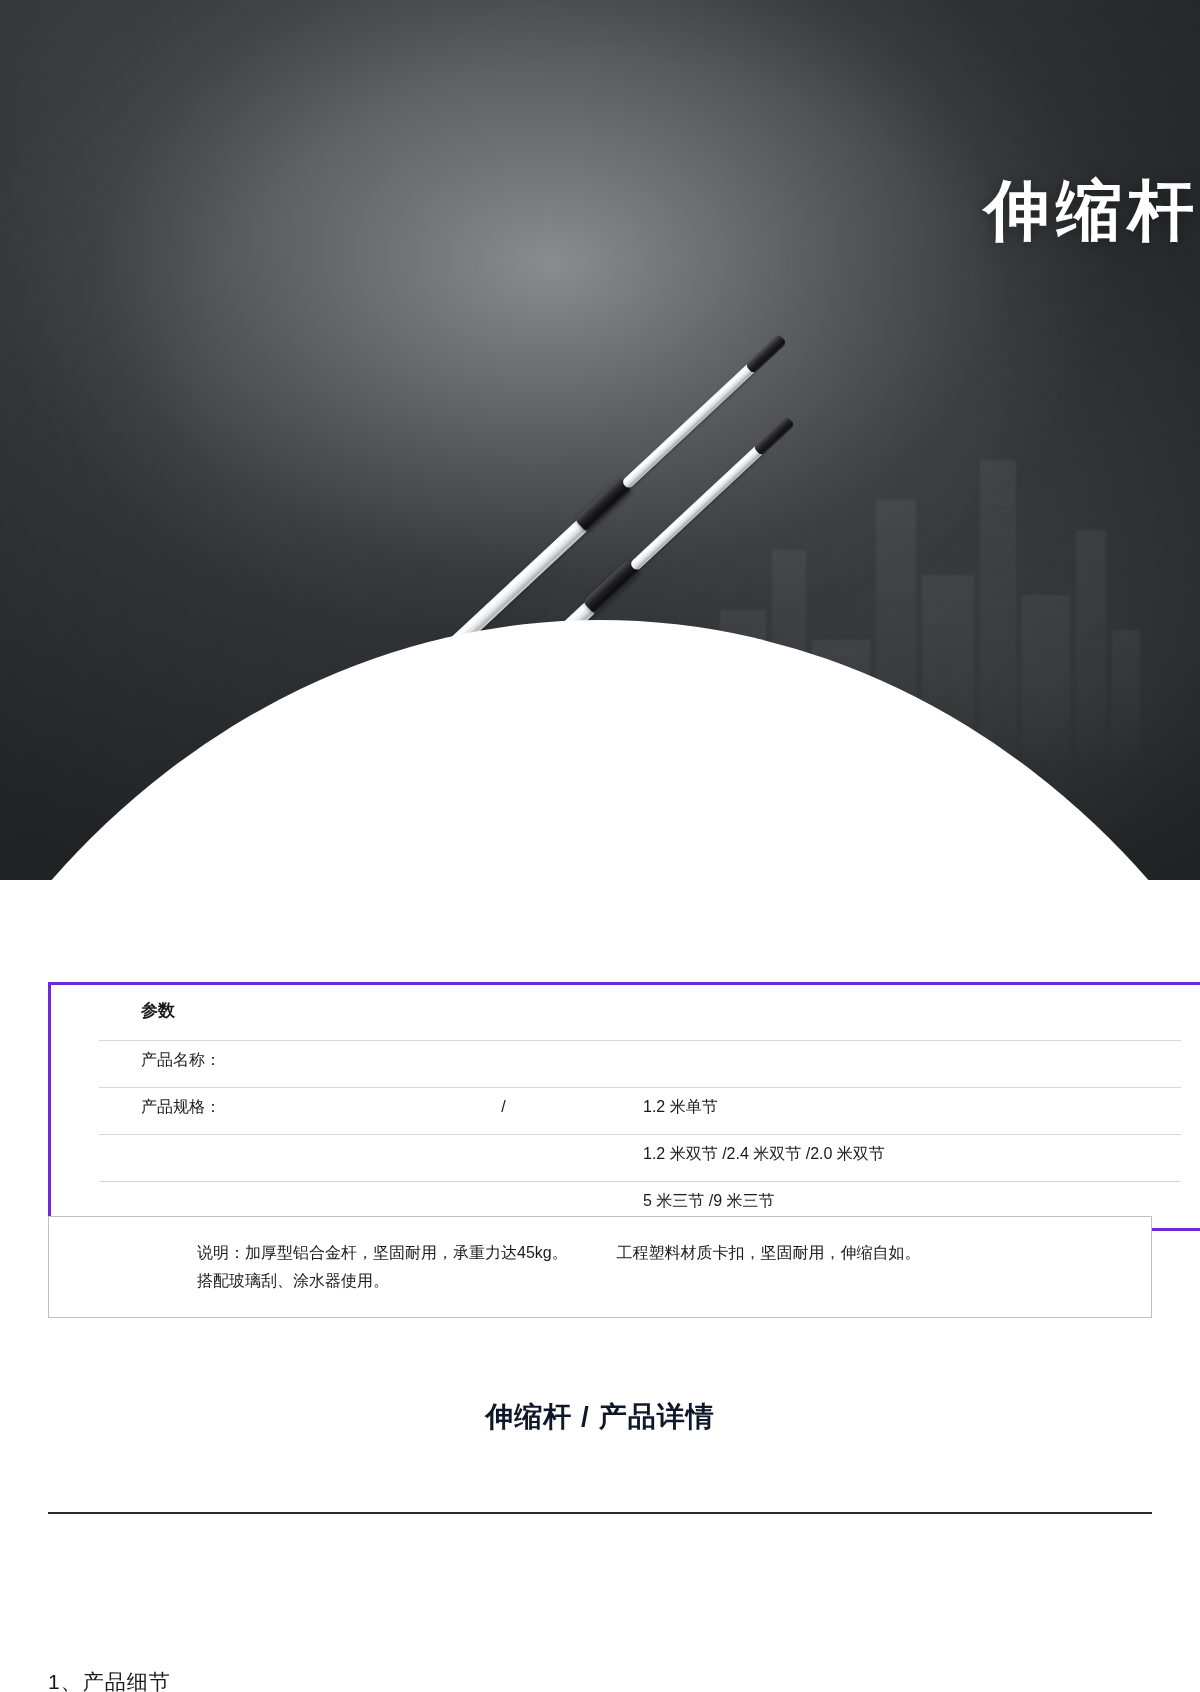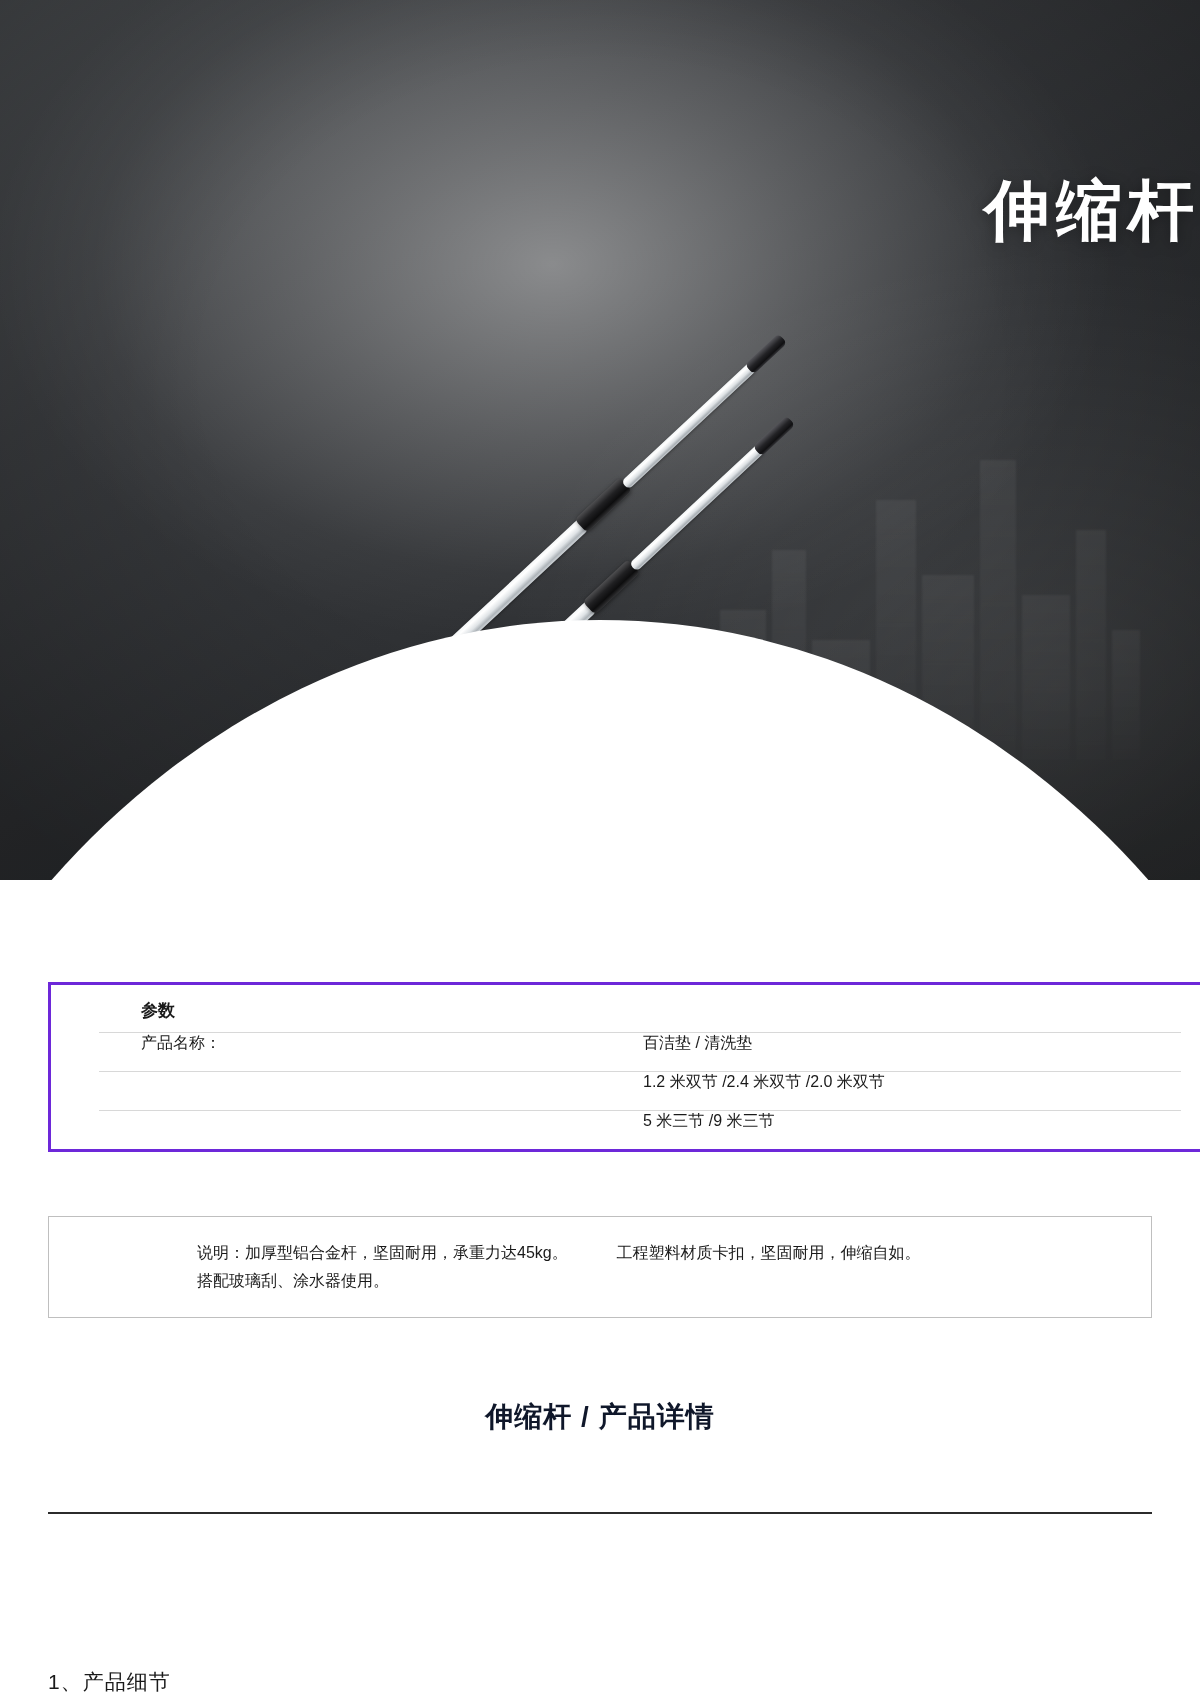--- a/index.html
+++ b/index.html
@@ -124,22 +124,23 @@
     background: #fff;
   }
   .spec-head {
     padding: 14px 0 10px 90px;
     font-size: 17px;
     font-weight: bold;
     color: #1a1a1a;
   }
   .spec-row {
     display: flex;
+    align-items: center;
     border-top: 1px solid #d8d8d8;
-    margin: 0 48px;
+    margin: 8px 48px;
     height: 38px;
     font-size: 16px;
     color: #1a1a1a;
     gap: 12px;
   }
   .c-label { width: 265px; padding-left: 42px; box-sizing: border-box; }
   .c-mid { width: 255px; text-align: center; }
   .c-val { flex: 1; }
 
   
@@ -238,23 +239,27 @@
 
   <div class="hero-title">伸缩杆</div>
 </div>
 
 <div class="spec-table">
   <div class="spec-head">参数</div>
 
   <div class="spec-row">
     <div class="c-label">产品名称：</div>
     <div class="c-mid"></div>
-    <div class="c-val">百洁垫 / 清洗垫</div>
-  </div>
-
+  </div>
+
+  <div class="spec-row">
+    <div class="c-label">产品规格：</div>
+    <div class="c-mid">/</div>
+    <div class="c-val">1.2 米单节</div>
+  </div>
 
   <div class="spec-row">
     <div class="c-label"></div>
     <div class="c-mid"></div>
     <div class="c-val">1.2 米双节 /2.4 米双节 /2.0 米双节</div>
   </div>
 
   <div class="spec-row">
     <div class="c-label"></div>
     <div class="c-mid"></div>

